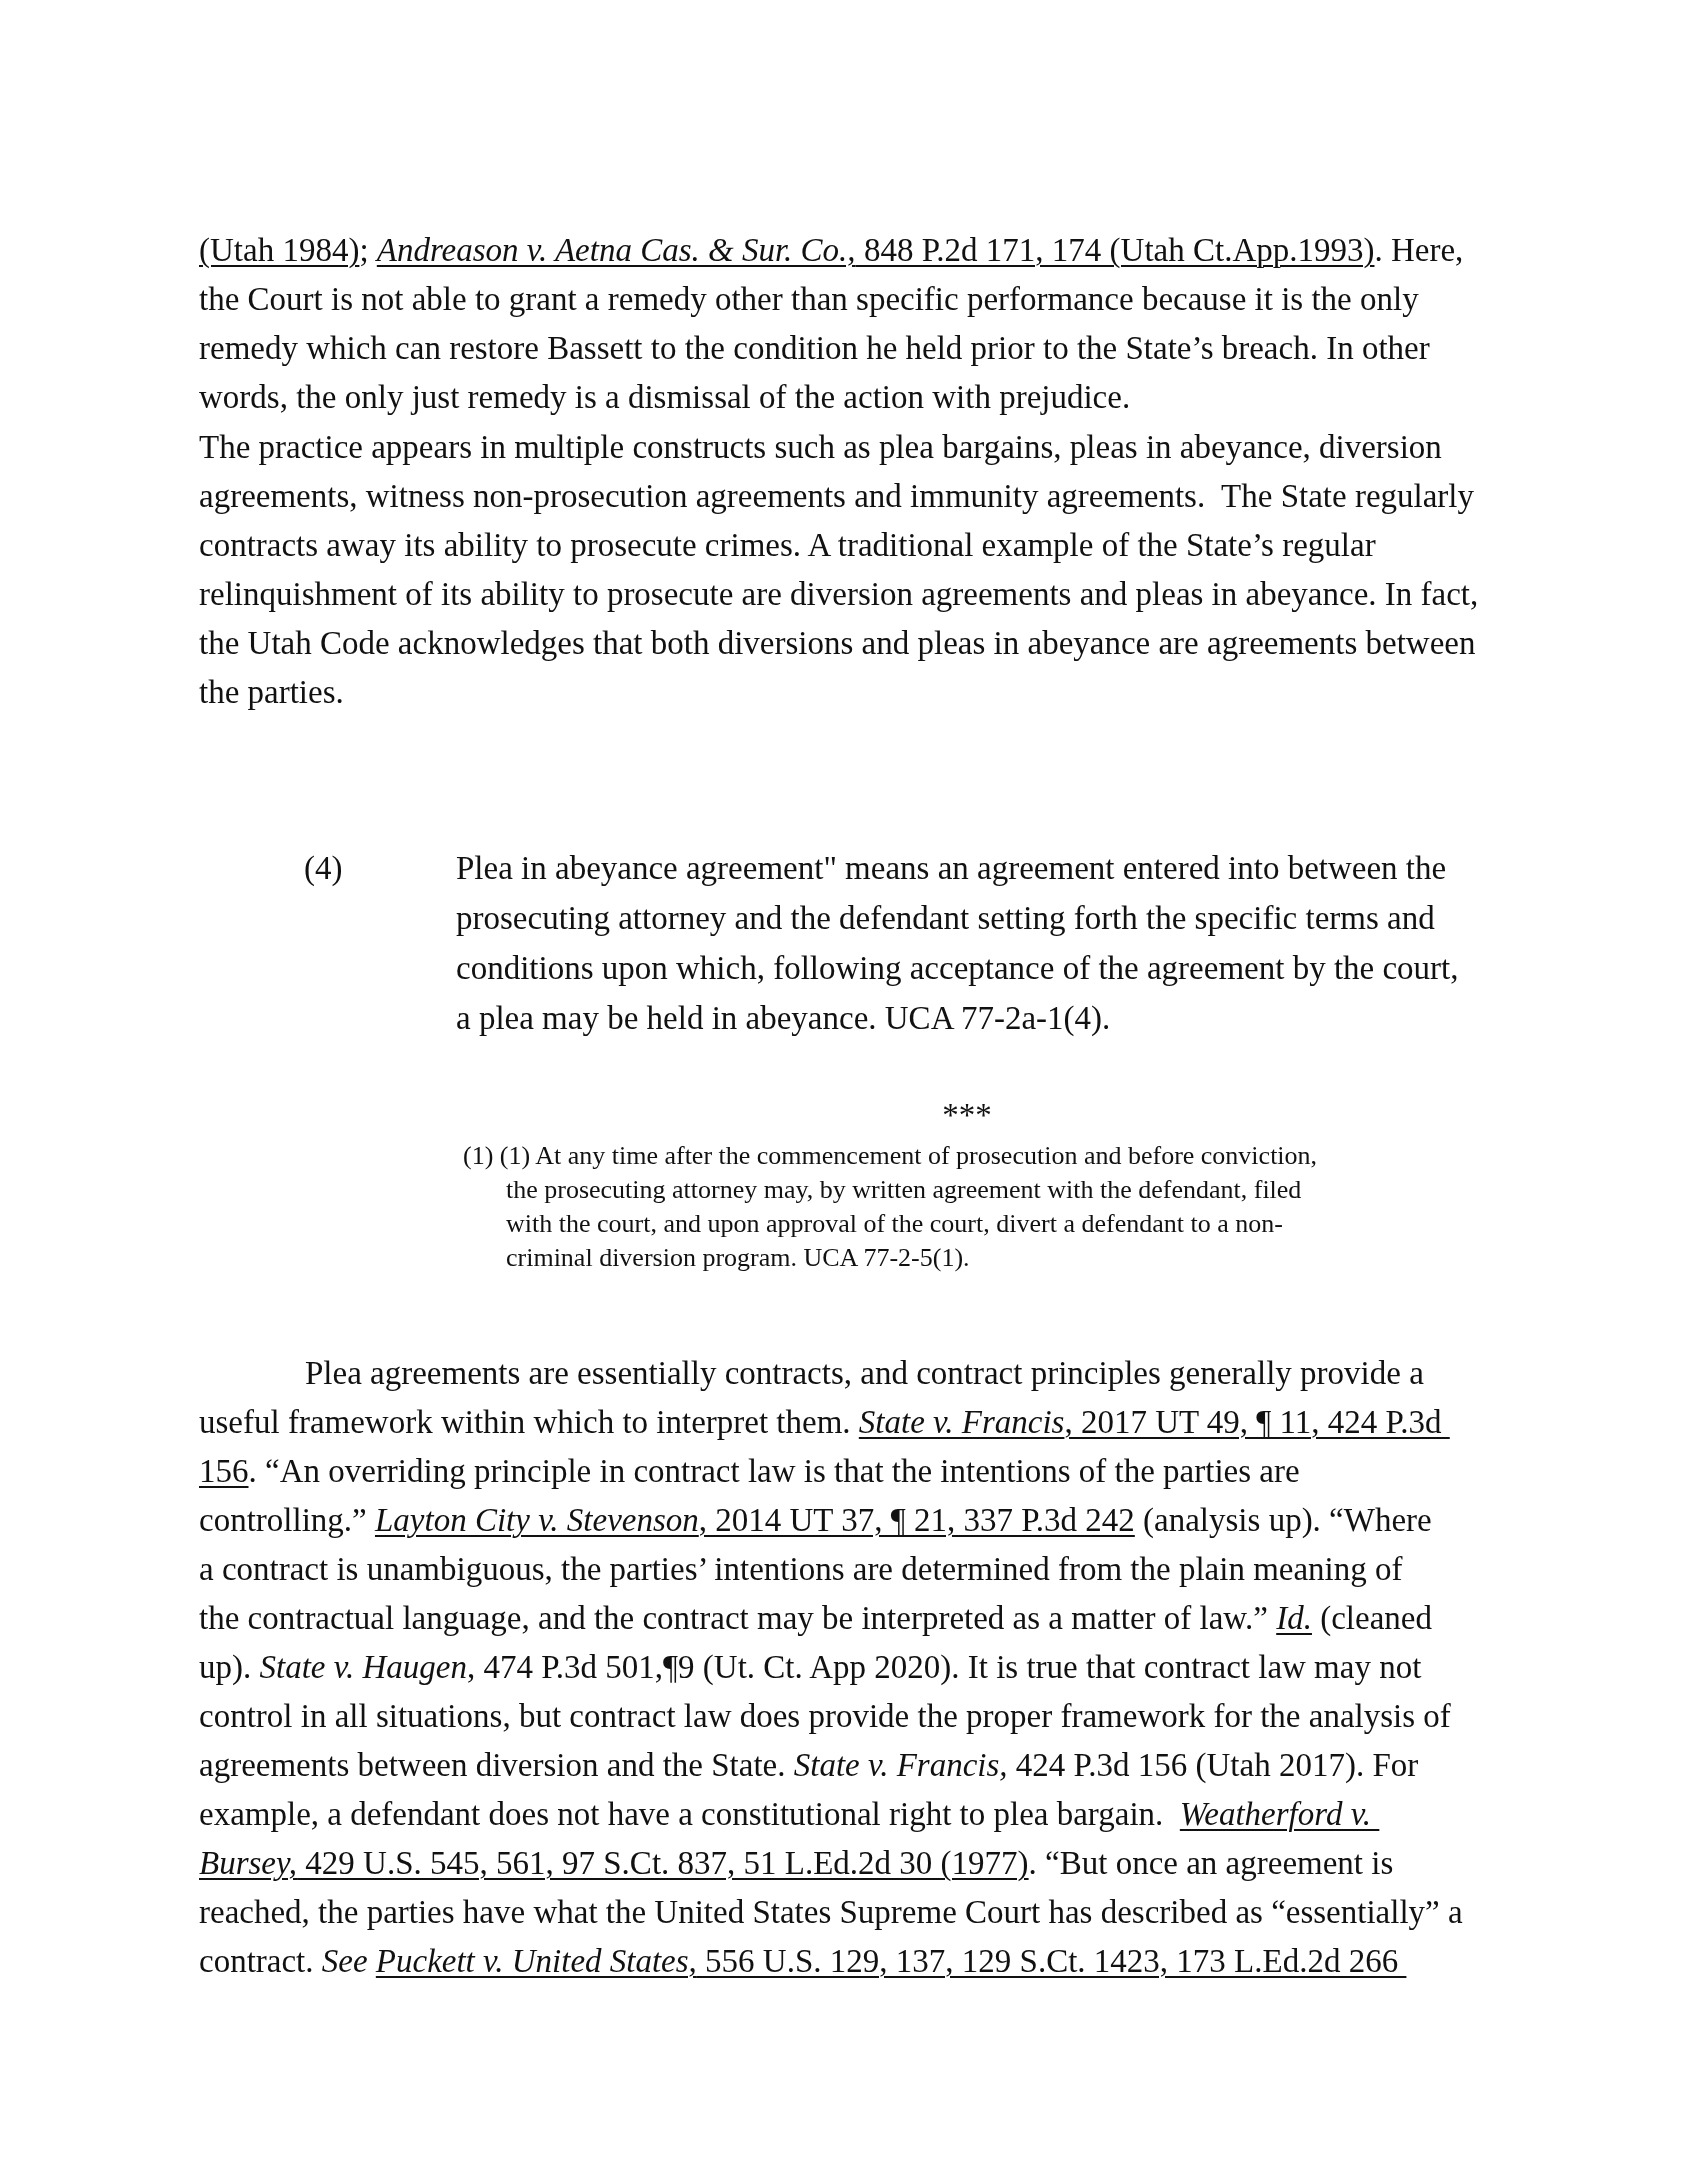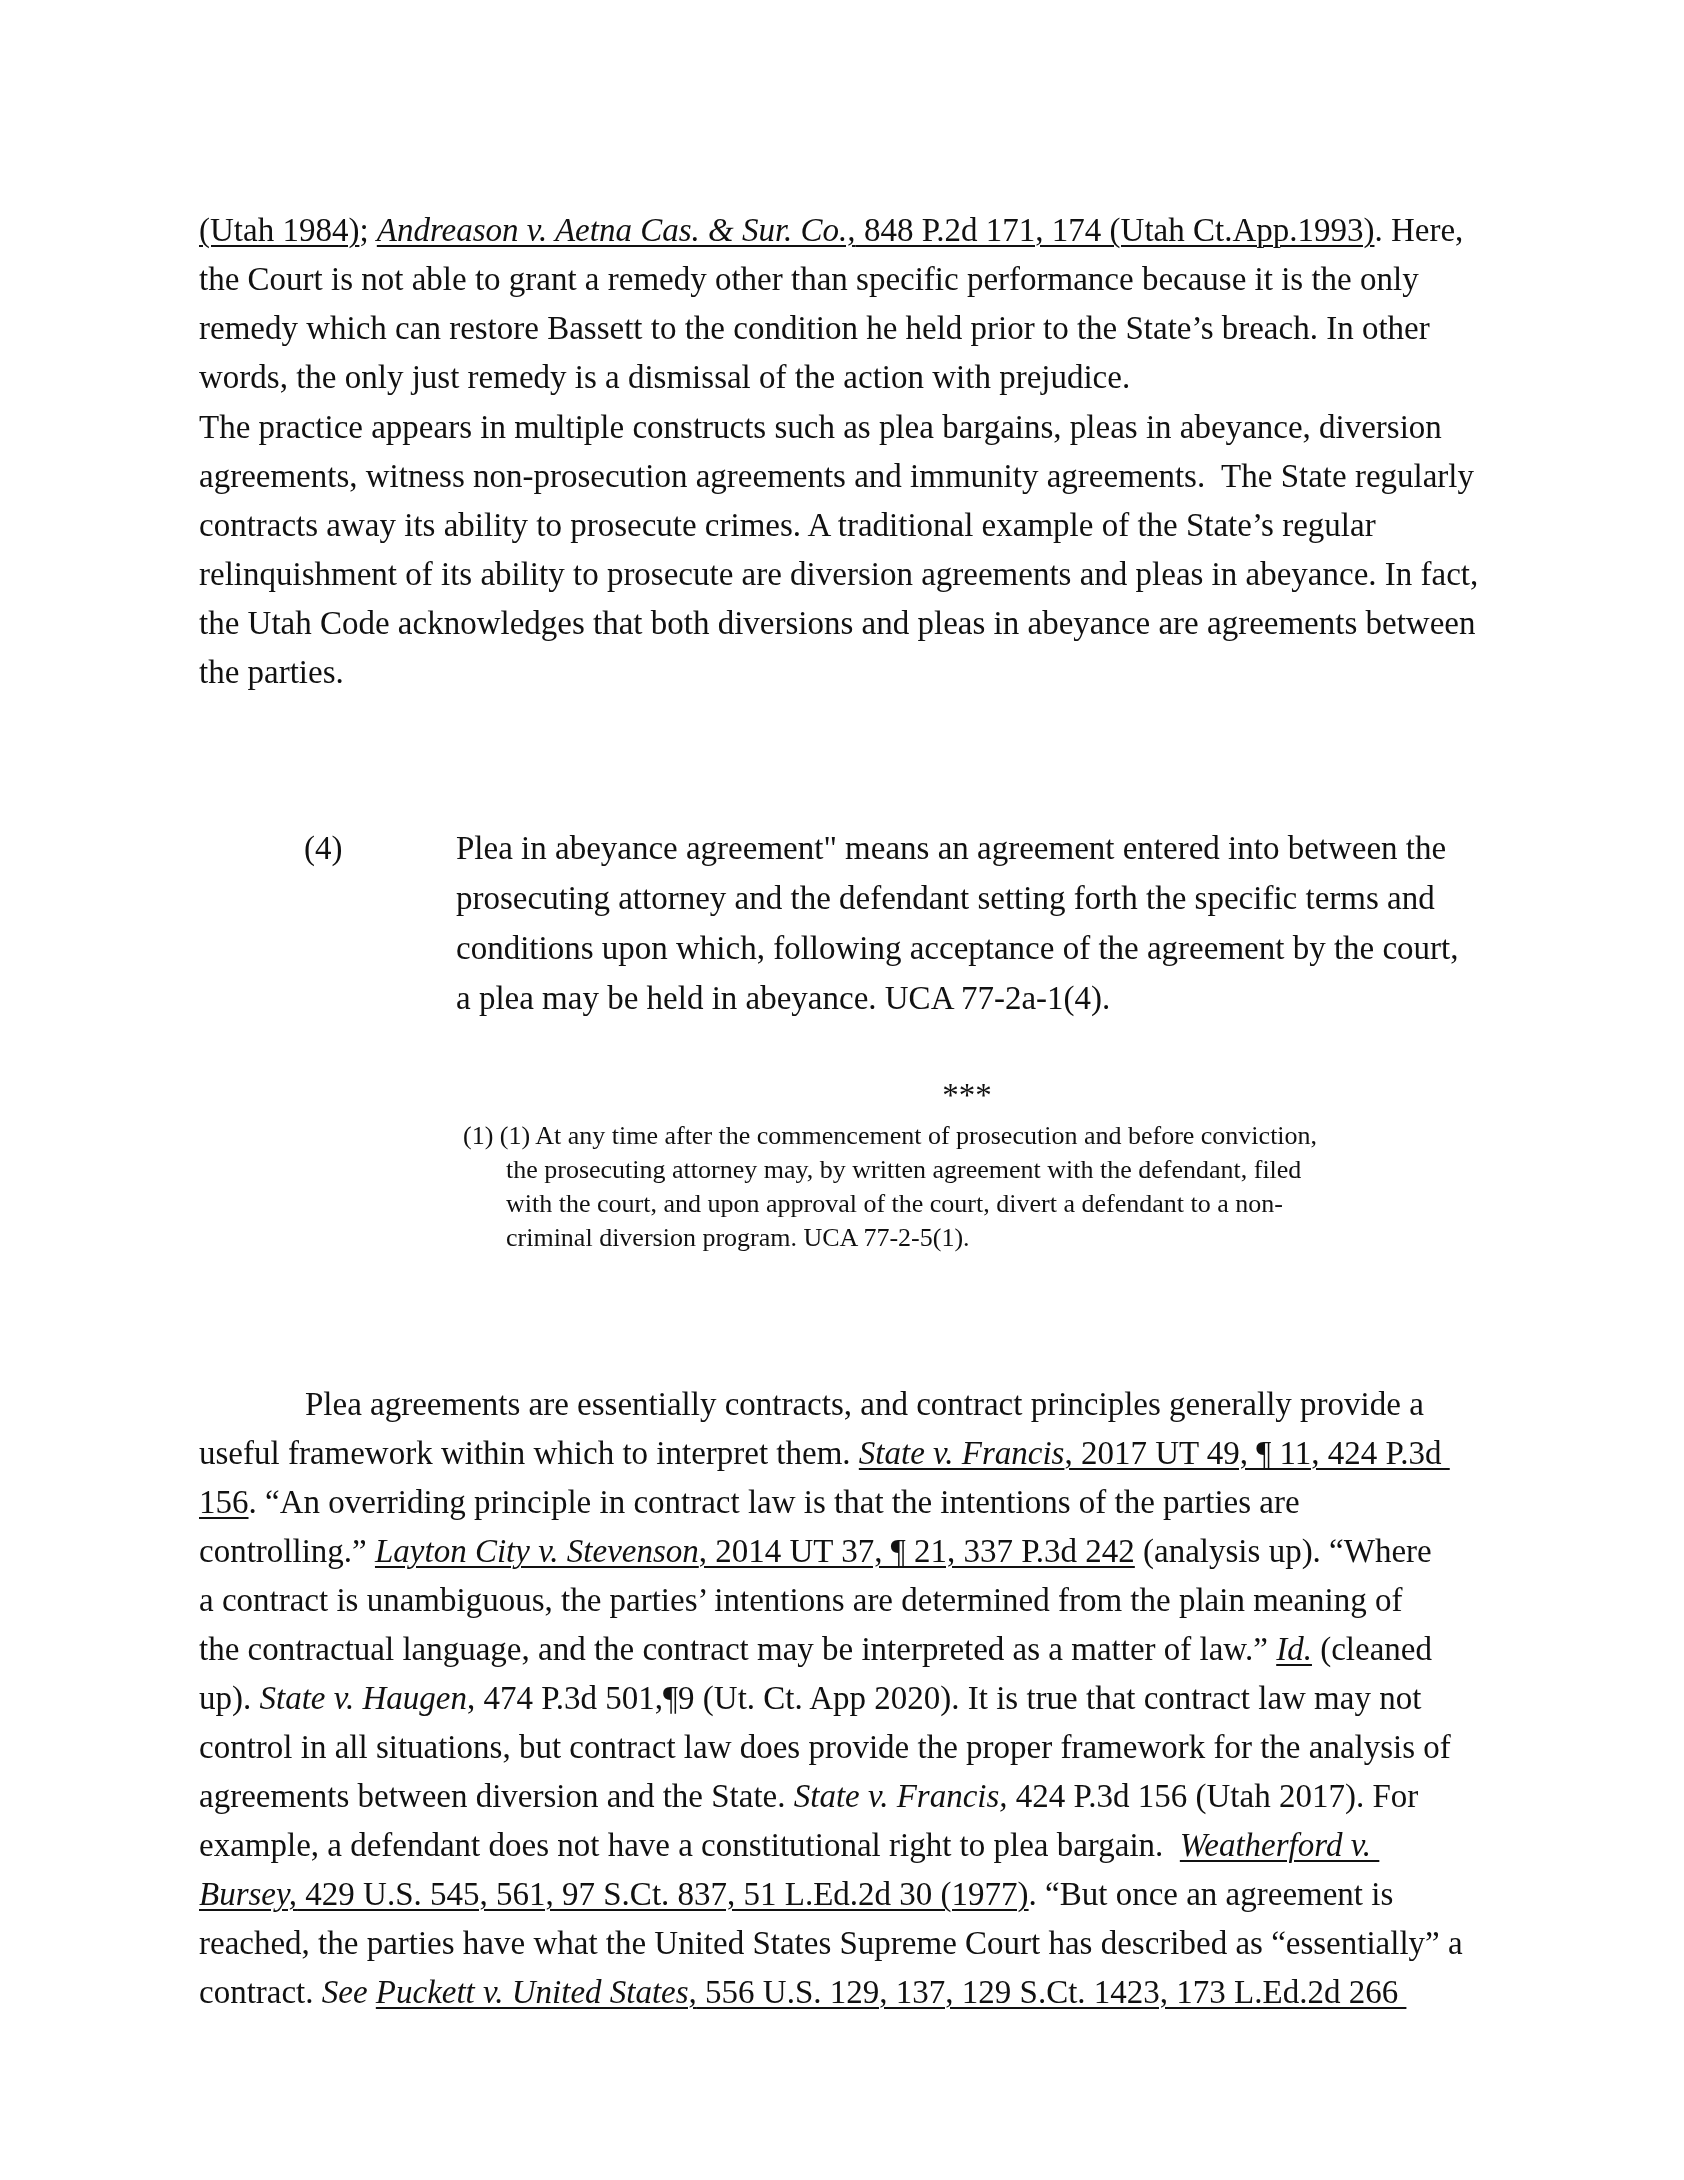--- a/index.html
+++ b/index.html
@@ -1,21 +1,21 @@
 <!DOCTYPE html>
 <html style="font-size:13.6px"><head>
 <meta charset="utf-8">
 <style>
   html, body { margin: 0; padding: 0; background: #ffffff; }
   body {
     width: 1685px; height: 2181px; position: relative; overflow: hidden;
     font-family: "Liberation Serif", "DejaVu Serif", serif;
     color: #111111;
   }
-  .block { position: absolute; }
+  .block { position: absolute; margin-top: 20px; }
   .body-text { font-size: 33px; line-height: 49px; }
   .body-text .line { height: 49px; }
   .quote-text { font-size: 33px; line-height: 50px; }
   .quote-text .line { height: 50px; }
   .small-text { font-size: 26px; line-height: 34px; }
   .small-text .line { height: 34px; }
   .line { white-space: pre; }
   .indent-a { padding-left: 99px; }
   .indent-c { padding-left: 106px; }
   .hang-first { margin-left: -43px; }
@@ -58,21 +58,21 @@
 
 <div class="block body-text sep" style="left:882px; top:1071px; width:170px;">***</div>
 
 <div class="block small-text" style="left:506px; top:1119px; width:988px;">
   <div class="line hang-first">(1) (1) At any time after the commencement of prosecution and before conviction,</div>
   <div class="line">the prosecuting attorney may, by written agreement with the defendant, filed</div>
   <div class="line">with the court, and upon approval of the court, divert a defendant to a non-</div>
   <div class="line">criminal diversion program. UCA 77-2-5(1).</div>
 </div>
 
-<div class="block body-text" style="left:199px; top:1380px; width:1286px;">
+<div class="block body-text" style="left:199px; top:1329px; width:1286px;">
   <div class="line indent-c">Plea agreements are essentially contracts, and contract principles generally provide a</div>
   <div class="line"><span>useful framework within which to interpret them. </span><a class="cite"><span class="it">State v. Francis</span><span>, 2017 UT 49, ¶ 11, 424 P.3d </span></a></div>
   <div class="line"><a class="cite"><span>156</span></a><span>. “An overriding principle in contract law is that the intentions of the parties are</span></div>
   <div class="line"><span>controlling.” </span><a class="cite"><span class="it">Layton City v. Stevenson</span><span>, 2014 UT 37, ¶ 21, 337 P.3d 242</span></a><span> (analysis up). “Where</span></div>
   <div class="line">a contract is unambiguous, the parties’ intentions are determined from the plain meaning of</div>
   <div class="line"><span>the contractual language, and the contract may be interpreted as a matter of law.” </span><a class="cite"><span class="it">Id.</span></a><span> (cleaned</span></div>
   <div class="line"><span>up). </span><span class="it">State v. Haugen</span><span>, 474 P.3d 501,¶9 (Ut. Ct. App 2020). It is true that contract law may not</span></div>
   <div class="line">control in all situations, but contract law does provide the proper framework for the analysis of</div>
   <div class="line"><span>agreements between diversion and the State. </span><span class="it">State v. Francis,</span><span> 424 P.3d 156 (Utah 2017). For</span></div>
   <div class="line"><span>example, a defendant does not have a constitutional right to plea bargain.  </span><a class="cite"><span class="it">Weatherford v. </span></a></div>

